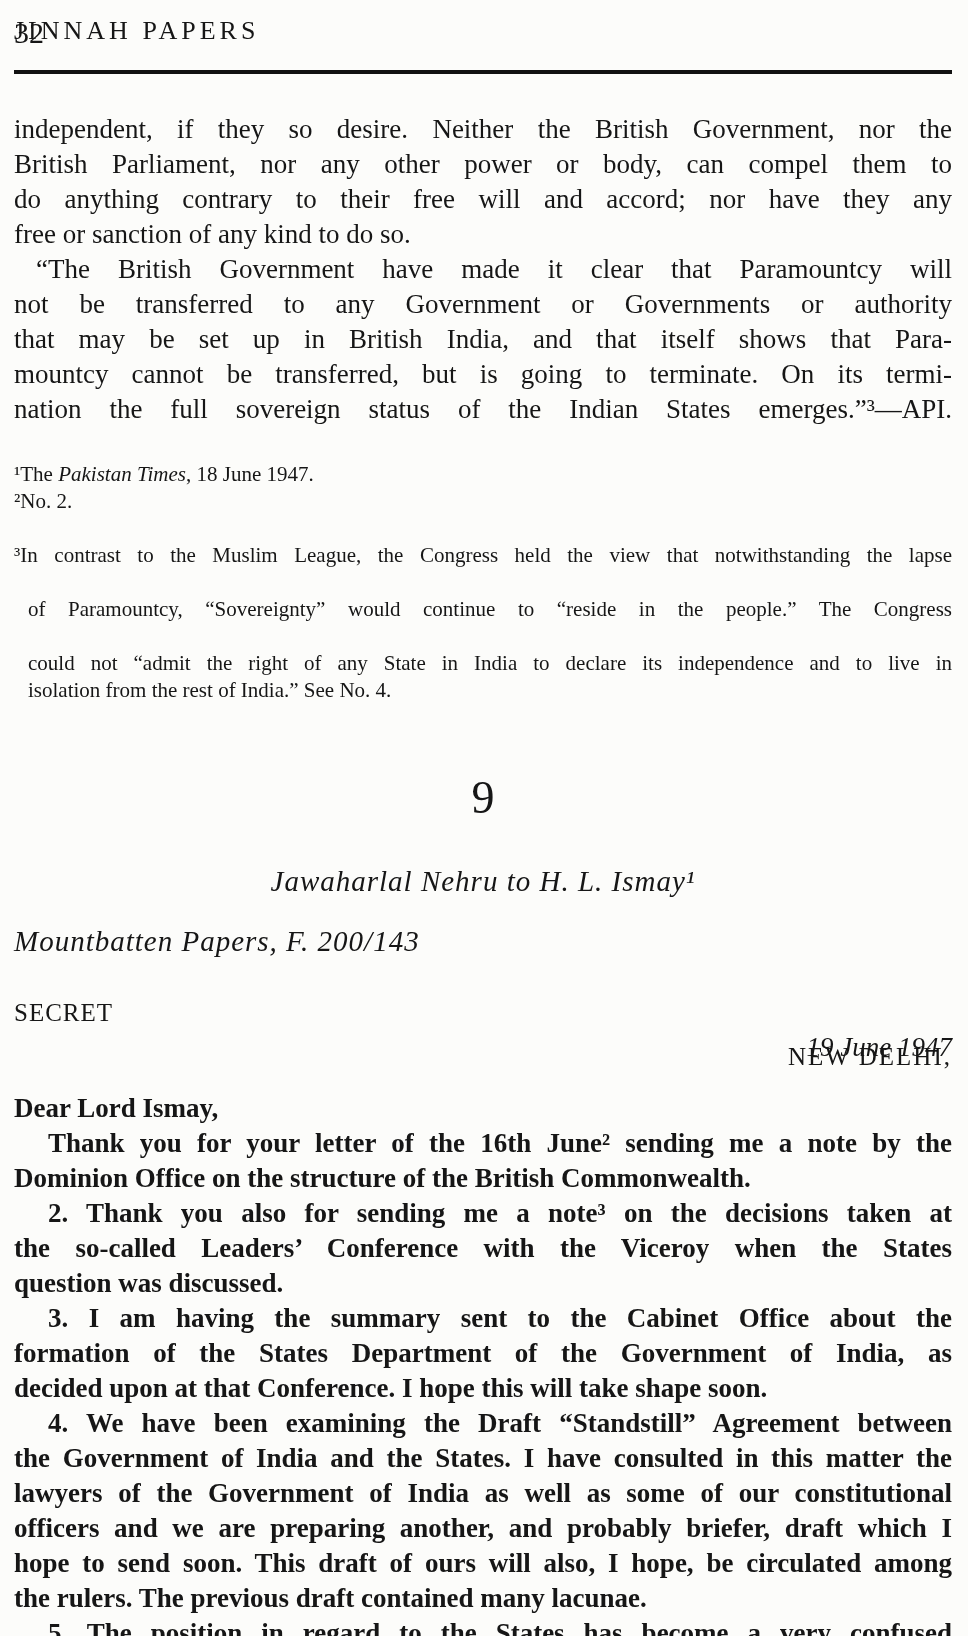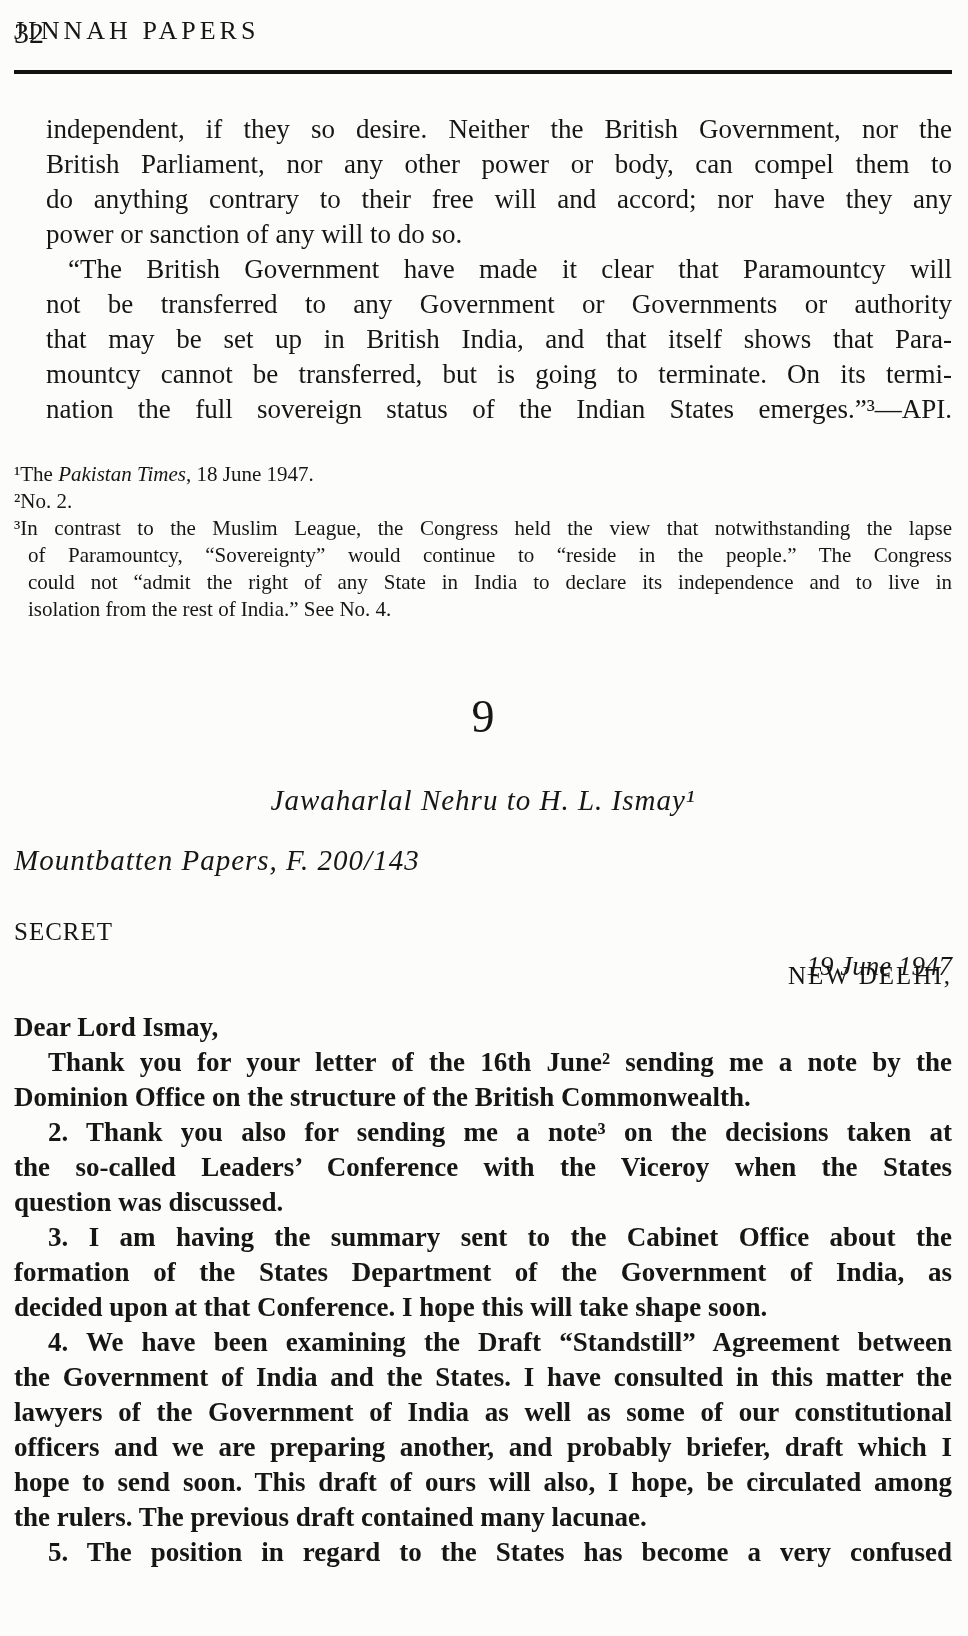--- a/index.html
+++ b/index.html
@@ -13,30 +13,30 @@
     overflow: hidden;
   }
   .pagehead { position: relative; height: 34px; }
   .pagenum { position: absolute; left: 0; top: 0; font-size: 30px; }
   .runtitle {
     position: absolute; left: 0; right: 0; top: 0;
     text-align: left; font-size: 26px; letter-spacing: 4px;
   }
   .rule { margin-top: 20px; border: none; border-top: 4px solid #111; }
 
-  .bodytext { margin-top: 38px; margin-left: 32px; }
+  .bodytext { margin-top: 38px; }
   .ln { font-size: 27px; line-height: 35px; white-space: normal; }
   .just { text-align: justify; text-align-last: justify; }
   .ind-sm { padding-left: 22px; }
   .ind { padding-left: 34px; }
 
   .footnotes { margin-top: 34px; }
   .fn { font-size: 21px; line-height: 27px; }
   .fn-ind { padding-left: 14px; }
-  .fnjust { text-align: justify; text-align-last: justify; }
+  .fnjust { text-align: justify; text-align-last: justify; margin-top: 27px; }
   .it { font-style: italic; }
 
   .docnum { margin-top: 64px; text-align: center; font-size: 46px; line-height: 60px; }
   .doctitle { margin-top: 36px; text-align: center; font-style: italic; font-size: 29px; line-height: 34px; letter-spacing: 1px; }
   .docsource { margin-top: 26px; font-style: italic; font-size: 29px; line-height: 34px; letter-spacing: 1px; }
 
   .secret-row { margin-top: 40px; position: relative; line-height: 30px; }
   .classification { font-size: 25px; letter-spacing: 1px; }
   .place { position: absolute; right: 0; top: 0; font-size: 25px; letter-spacing: 2px; margin-top: 44px; }
   .dateline { text-align: right; font-style: italic; font-size: 27px; line-height: 32px; }
@@ -49,21 +49,21 @@
   <span class="pagenum">32</span>
   <span class="runtitle">JINNAH PAPERS</span>
 </div>
 <hr class="rule">
 
 <div class="bodytext">
   <div>
     <div class="ln just">independent, if they so desire. Neither the British Government, nor the</div>
     <div class="ln just">British Parliament, nor any other power or body, can compel them to</div>
     <div class="ln just">do anything contrary to their free will and accord; nor have they any</div>
-    <div class="ln">power or sanction of any will to do so.</div>
+    <div class="ln">free or sanction of any kind to do so.</div>
   </div>
   <div>
     <div class="ln just ind-sm">“The British Government have made it clear that Paramountcy will</div>
     <div class="ln just">not be transferred to any Government or Governments or authority</div>
     <div class="ln just">that may be set up in British India, and that itself shows that Para-</div>
     <div class="ln just">mountcy cannot be transferred, but is going to terminate. On its termi-</div>
     <div class="ln just">nation the full sovereign status of the Indian States emerges.”³—API.</div>
   </div>
 </div>
 

